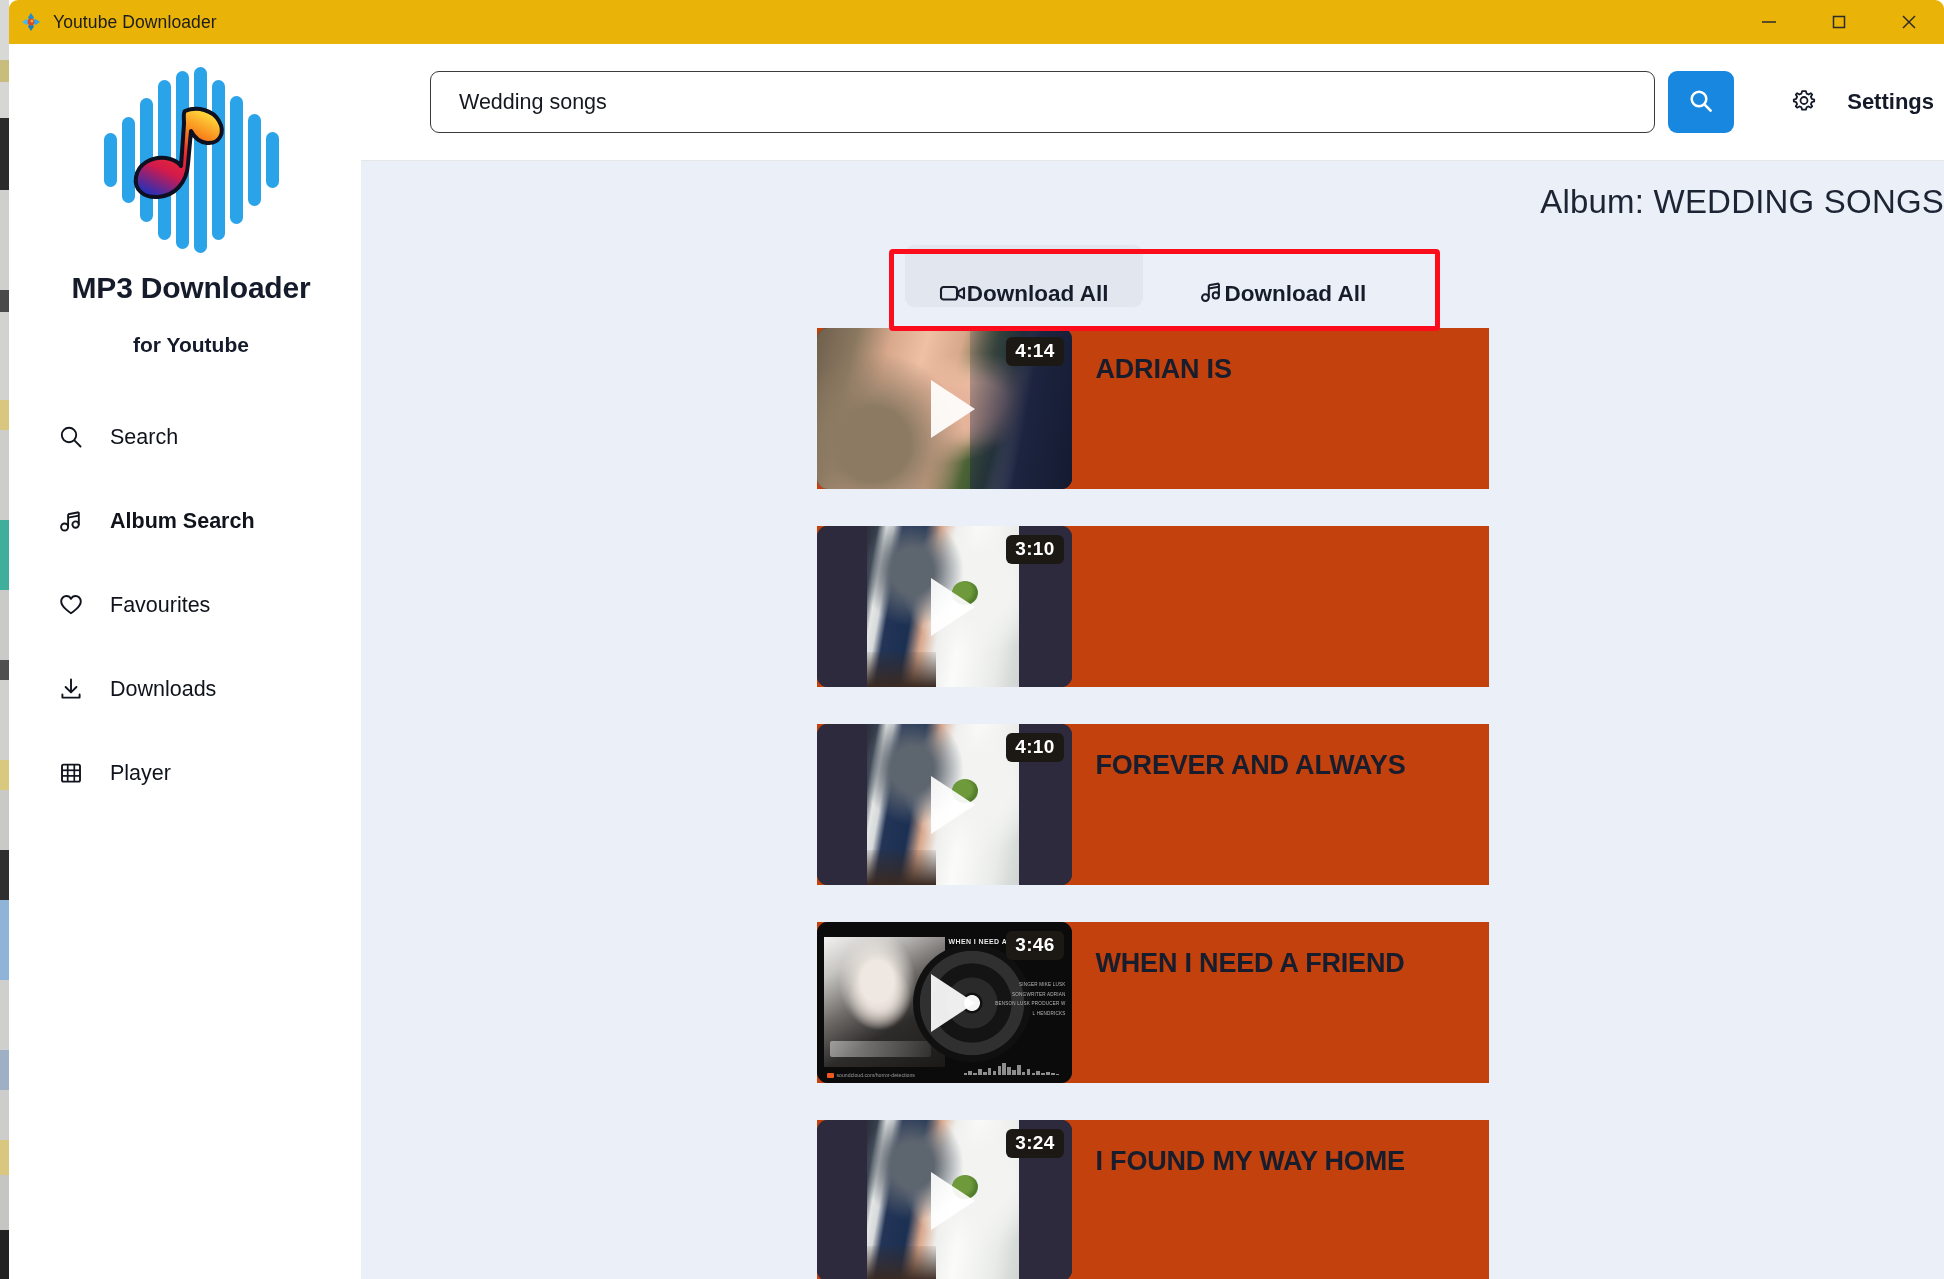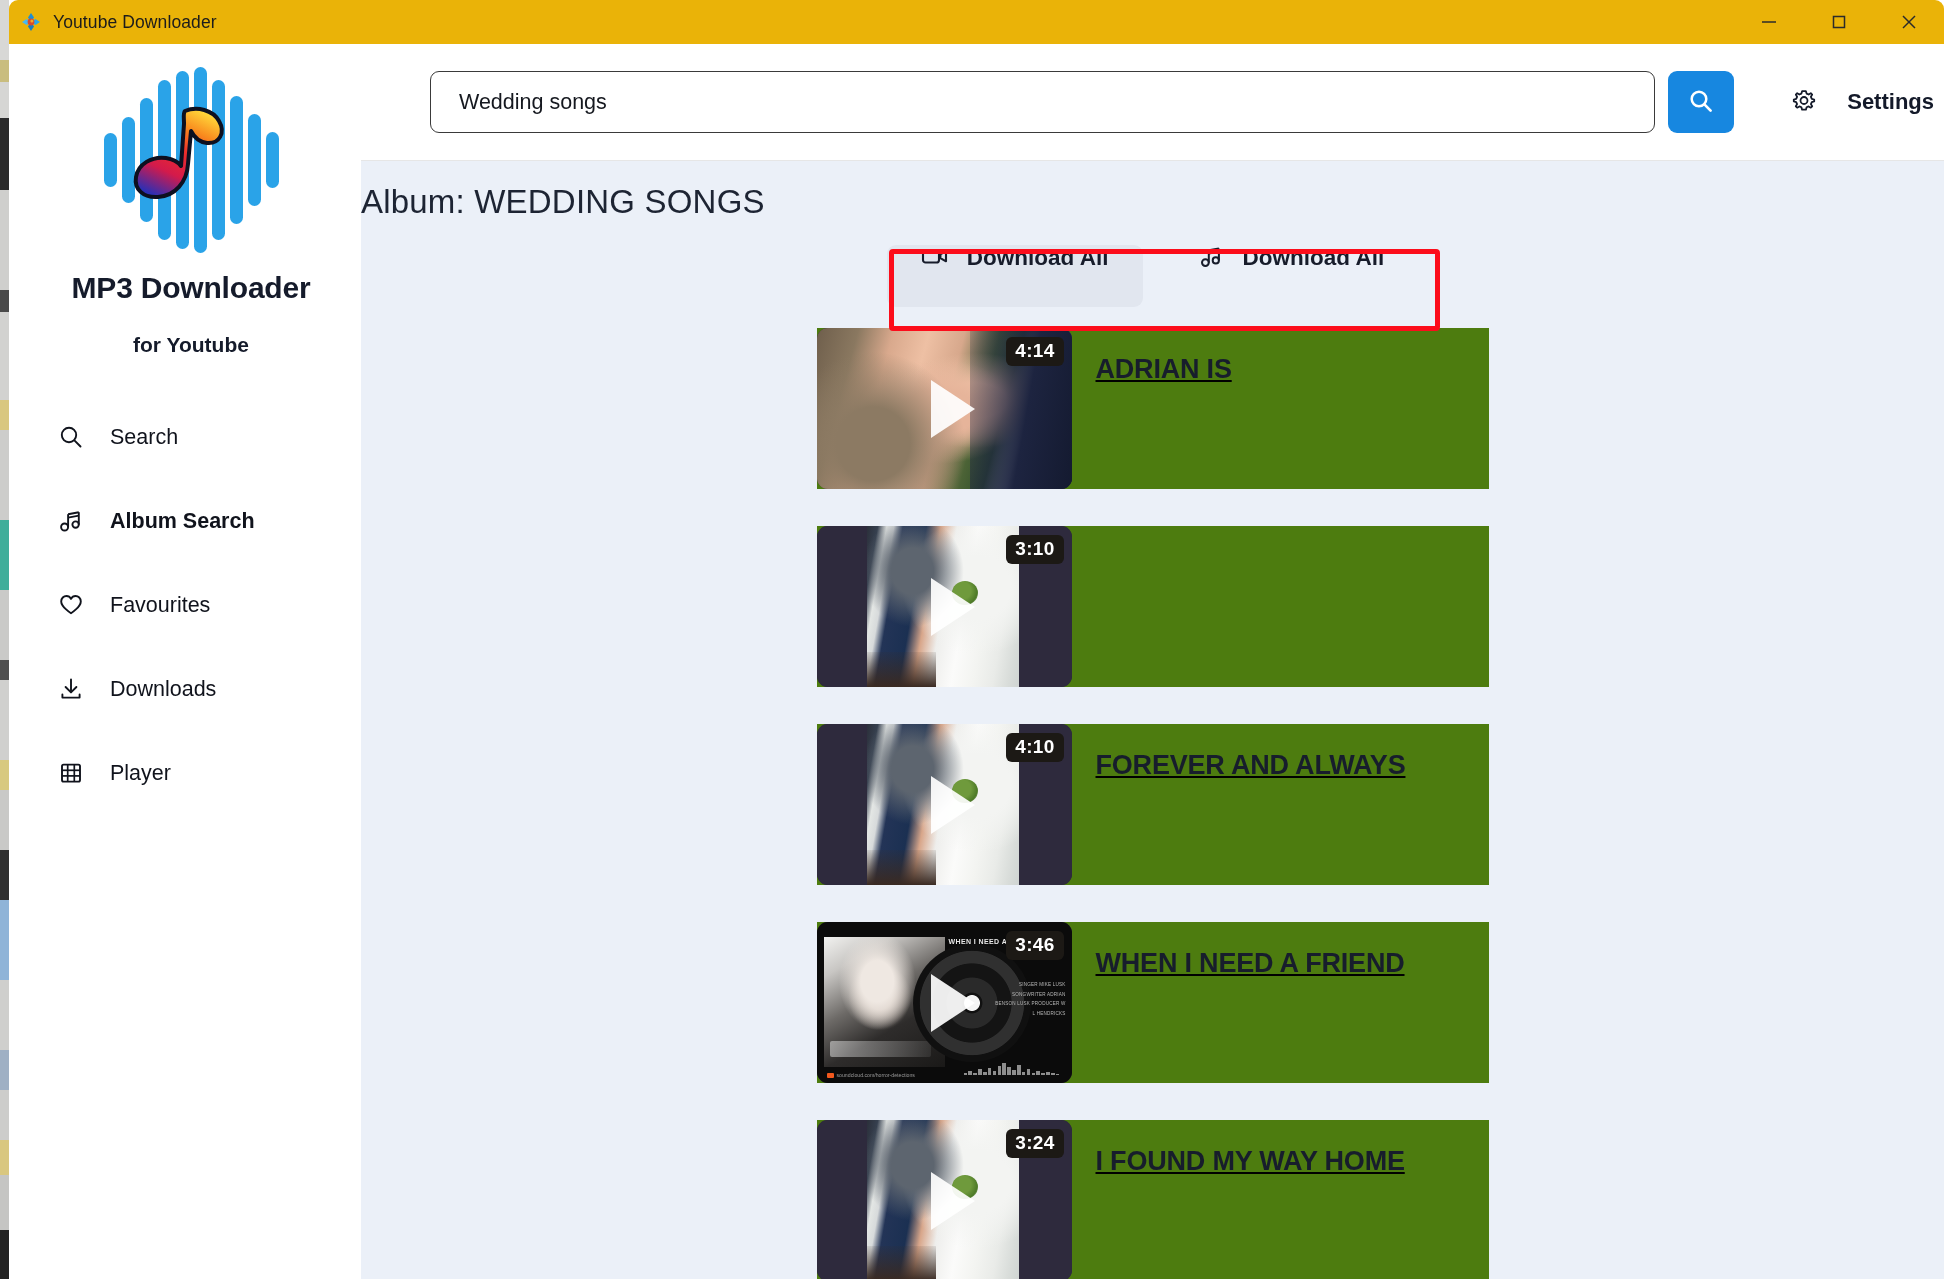--- a/index.html
+++ b/index.html
@@ -204,39 +204,38 @@
   
   #content {
     position: absolute;
     left: 352px; top: 161px;
     width: 1583px;
     height: 1118px;
     background: #ebf0f8;
     overflow: hidden;
   }
   #album-title {
-    text-align: left;
+    text-align: right;
     font-size: 33px;
     color: #1d2433;
     padding-top: 22px;
     letter-spacing: .2px;
   }
   #download-all-row {
     margin: 17px auto 0;
     width: 700px;
     display: flex;
     align-items: center;
     justify-content: center;
     gap: 22px;
     height: 76px;
   }
   .download-all-btn {
     display: flex;
-    align-items: flex-start;
-    gap: 18px;
+    align-items: flex-end;
     height: 62px;
     padding: 0 34px;
     border: none;
     border-radius: 9px;
     background: transparent;
     cursor: pointer;
     font-family: "Liberation Sans", sans-serif;
   }
   .download-all-btn.hovered { background: #e1e6ef; }
   .download-all-label {
@@ -256,25 +255,24 @@
     z-index: 40;
   }
 
   
   #track-list {
     margin: 14px auto 0;
     width: 672px;
   }
   .track-card {
     display: flex;
-    background: #4d7c0f;
+    background: #c2410c;
     height: 161px;
     margin-bottom: 37px;
     cursor: pointer;
-    text-decoration: underline;
   }
   .thumb {
     position: relative;
     width: 255px;
     height: 161px;
     border-radius: 11px;
     overflow: hidden;
     flex: none;
     background: #2e2a3d;
   }

